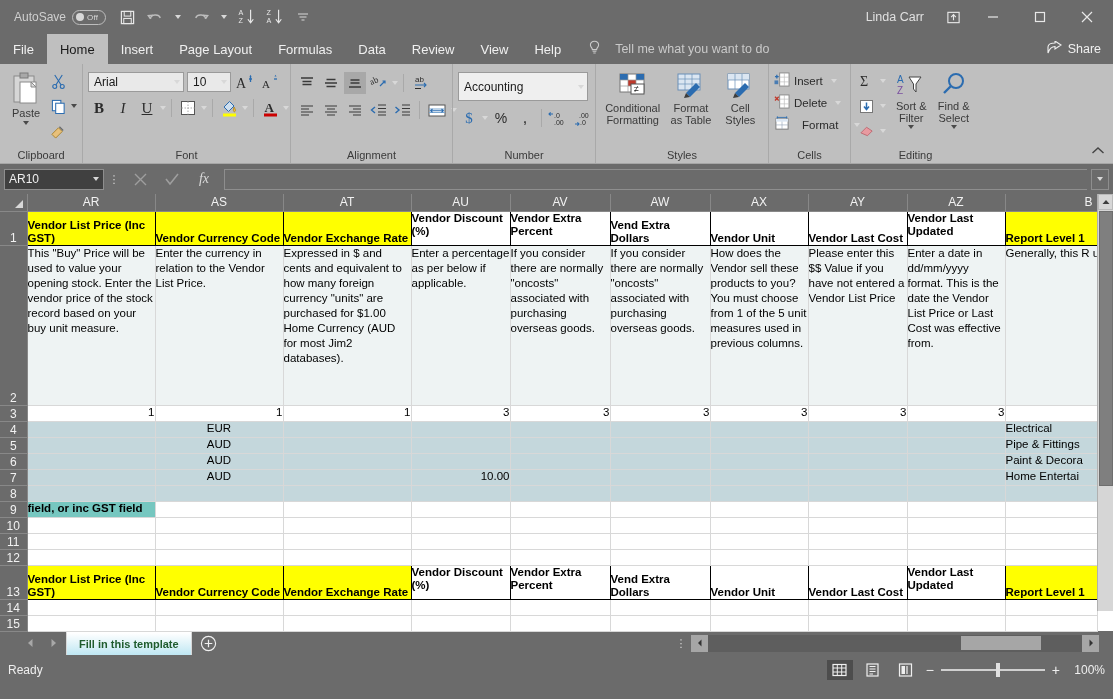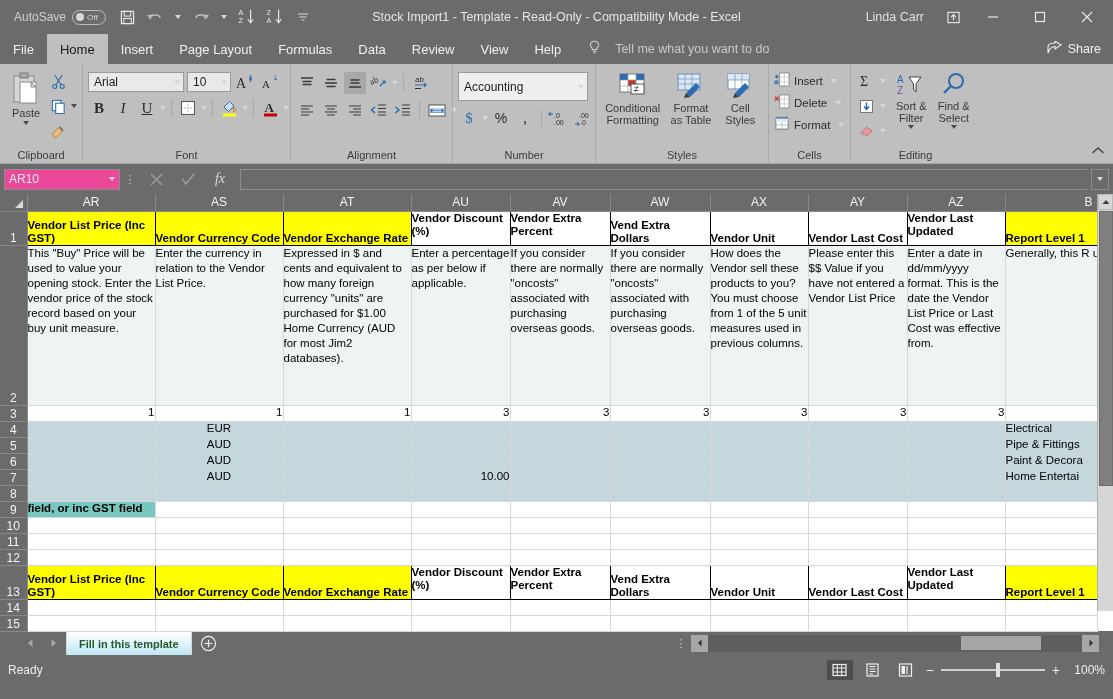--- a/index.html
+++ b/index.html
@@ -69,21 +69,21 @@
   .combo{
     background:#e9e9e9;border:1px solid #9a9a9a;height:20px;display:flex;align-items:center;
     padding:0 3px 0 5px;font-size:12px;color:#1a1a1a;
   }
   .combo .cv{flex:1;overflow:hidden;white-space:nowrap;}
   .vsep{width:1px;background:#a9a9a9;margin:2px 3px;align-self:stretch;}
   .menulabel{font-size:11.5px;color:#2b2b2b;}
   
   .fbar{height:30px;background:#6b6b6b;display:flex;align-items:center;padding:0 4px;gap:4px;}
   .namebox{
-    width:116px;height:21px;background:#ec4899;border:1px solid #8e8e8e;display:flex;align-items:center;
+    width:100px;height:21px;background:#404040;border:1px solid #8e8e8e;display:flex;align-items:center;
     padding:0 4px;font-size:12px;color:#efefef;
   }
   .namebox .nv{flex:1;}
   .vdots{width:12px;text-align:center;color:#d6d6d6;font-size:11px;letter-spacing:0;}
   .fbtns{display:flex;align-items:center;gap:0;}
   .fbtn{width:32px;height:22px;display:flex;align-items:center;justify-content:center;color:#9e9e9e;font-size:14px;}
   .finput{flex:1;height:21px;background:#6b6b6b;border:1px solid #8e8e8e;border-right:none;}
   .fdrop{width:18px;height:21px;background:#6b6b6b;border:1px solid #8e8e8e;display:flex;align-items:center;justify-content:center;}
   
   .gridwrap{position:relative;height:434px;background:#fff;display:flex;flex-direction:column;}
@@ -188,21 +188,20 @@
           <text x="0.5" y="17" font-size="8" fill="#e8e8e8" font-family="Liberation Sans">A</text>
           <path d="M14 2 L14 16 M11 12.5 L14 16.5 L17 12.5" fill="none" stroke="#e8e8e8" stroke-width="1.3"></path>
         </svg>
     </div>
     <div class="qbtn">
       <svg width="14" height="12" viewBox="0 0 14 12">
           <path d="M2 3 H12 M3.5 6 H10.5 M5.5 9 L8.5 9" stroke="#d8d8d8" stroke-width="1.2"></path>
         </svg>
     </div>
   </div>
-  <div class="title-center">Stock Import1 - Template  -  Read-Only  -  Compatibility Mode  -  Excel</div>
   <div class="title-right">
     <span class="username">Linda Carr</span>
     <div class="ribbon-opt">
       <svg width="15" height="15" viewBox="0 0 16 16">
           <rect x="2" y="2.5" width="12" height="11" fill="none" stroke="#e8e8e8" stroke-width="1.2"></rect>
           <path d="M8 11 L8 5 M5.5 7.5 L8 4.8 L10.5 7.5" fill="none" stroke="#e8e8e8" stroke-width="1.2"></path>
         </svg>
     </div>
     <div class="winbtn">
       <svg width="12" height="12" viewBox="0 0 12 12">
@@ -524,21 +523,21 @@
         <span>
           <svg width="16" height="15" viewBox="0 0 17 16">
               <rect x="6" y="1" width="10" height="14" fill="#fff" stroke="#888"></rect>
               <path d="M6 5.5 H16 M6 10.5 H16 M11 1 V15" stroke="#bbb" stroke-width=".7"></path>
               <path d="M1 3 L5 7 M5 3 L1 7" stroke="#c0392b" stroke-width="1.4"></path>
             </svg>
         </span>
         <span class="menulabel">Delete</span>
         <span class="caretdown" style="margin-left:4px;"></span>
       </div>
-      <div style="display:flex;align-items:center;gap:4px;text-align:right;">
+      <div style="display:flex;align-items:center;gap:12px;text-align:right;">
         <span>
           <svg width="16" height="15" viewBox="0 0 17 16">
               <rect x="2" y="3" width="13" height="11" fill="#fff" stroke="#777"></rect>
               <rect x="2" y="3" width="13" height="3" fill="#dbe6f2"></rect>
               <path d="M2 9.5 H15 M8.5 6 V14" stroke="#9ab" stroke-width=".7"></path>
               <path d="M3 1.5 H14 M4.2 0.5 L3 1.5 L4.2 2.5 M12.8 0.5 L14 1.5 L12.8 2.5" stroke="#2b6cb0" stroke-width=".9" fill="none"></path>
             </svg>
         </span>
         <span class="menulabel">Format</span>
         <span class="caretdown" style="margin-left:4px;"></span>

